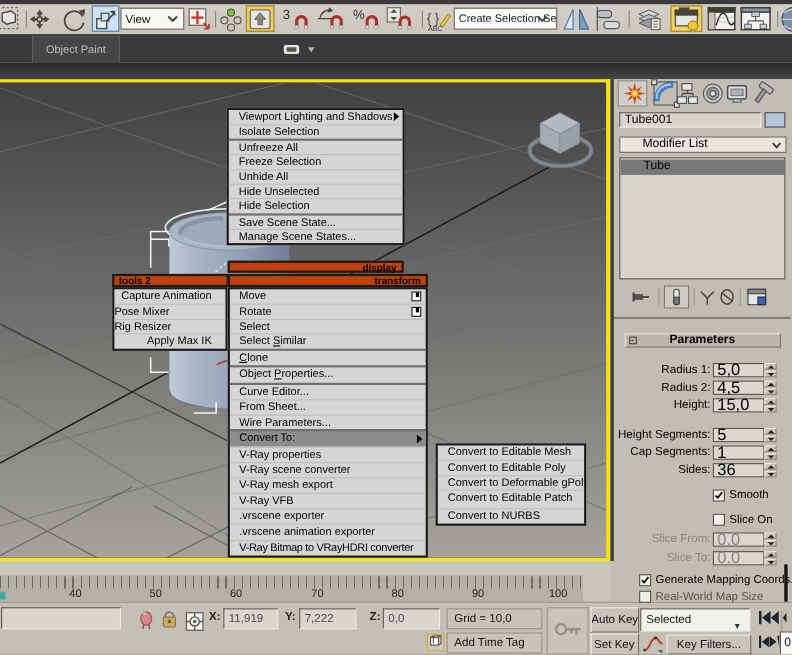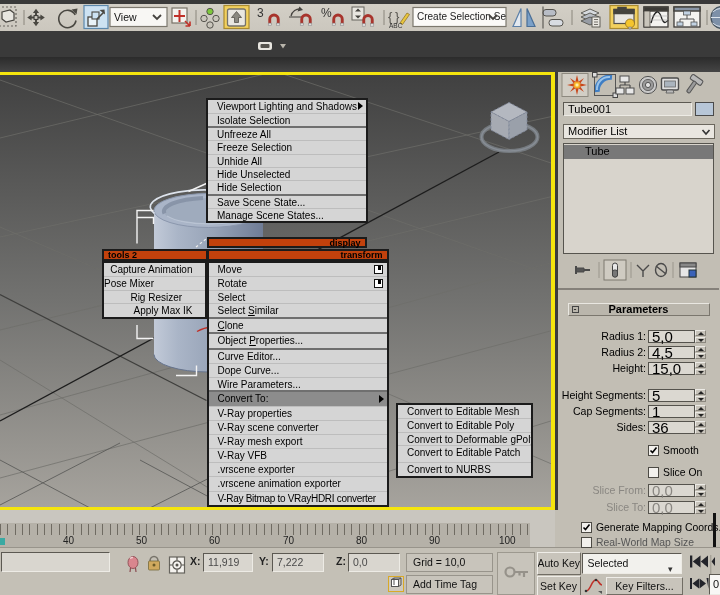--- a/index.html
+++ b/index.html
@@ -195,20 +195,21 @@
 </g>
 <path d="M707,6 L707,21" stroke="#8a867c" stroke-width="1"></path>
 
 <g transform="translate(722,13.5)">
 <circle r="11" fill="#7d90a8" stroke="#45535f" stroke-width="1.2"></circle>
 <path d="M-11,0 L11,0 M0,-11 L0,11 M-9.5,-5.5 A14,14 0 0 1 9.5,-5.5 M-9.5,5.5 A14,14 0 0 0 9.5,5.5" stroke="#dce4ec" stroke-width="1" fill="none"></path>
 </g>
 </g>
 </svg></div>
 <div class="abs" id="tabrow"></div>
+<div class="abs" id="optab">Object Paint</div>
 <div class="abs" id="opbtn"><svg width="39" height="13" viewBox="0 0 39 13">
         <rect x="5" y="3" width="14" height="8" rx="2" fill="#e8e6e0"></rect>
         <rect x="7.5" y="5" width="9" height="4" rx="1" fill="#55534d"></rect>
         <path d="M27,5 L33,5 L30,9.5 Z" fill="#b9b5ab"></path>
       </svg></div>
 <div class="abs" id="belt"></div>
 <div class="abs" style="left:555px;top:72px;width:3px;height:438px;background:#3c3c3c;z-index:5"></div>
     <div class="abs" id="vp"><svg width="551" height="432" viewBox="0 75 551 432">
 <defs>
 <linearGradient id="vbg" x1="0" y1="0" x2="0" y2="1">
@@ -259,33 +260,33 @@
 <div class="it gs" style="height:14.3px;line-height:13.3px">Save Scene State...</div>
 <div class="it" style="height:13.3px;line-height:13.3px">Manage Scene States...</div>
 </div>
 <div class="abs qlabel" style="left:206.5px;top:237px;width:160px;height:11px;text-align:right;padding-right:4px">display</div>
 <div class="abs qlabel" style="left:102px;top:248.5px;width:105.5px;height:12px;padding-left:4px">tools 2</div>
 <div class="abs qlabel" style="left:206.5px;top:248.5px;width:182px;height:12px;text-align:right;padding-right:4px">transform</div>
 
 <div class="abs menu" style="left:102px;top:260.5px;width:104.5px">
 <div class="it" style="height:13.5px;line-height:13.5px;text-align:right;padding:0 12px 0 0">Capture Animation</div>
 <div class="it" style="height:13.5px;line-height:13.5px;text-align:left;padding:0 12px 0 0">Pose Mixer</div>
-<div class="it" style="height:13.5px;line-height:13.5px;text-align:center;padding:0 12px 0 16px">Rig Resizer</div>
+<div class="it" style="height:13.5px;line-height:13.5px;text-align:left;padding:0 12px 0 0">Rig Resizer</div>
 <div class="it" style="height:13.5px;line-height:13.5px;text-align:right;padding:0 12px 0 0">Apply Max IK</div>
 </div>
 
 <div class="abs menu" style="left:206.5px;top:260.5px;width:182px">
 <div class="it" style="height:13.5px;line-height:13.5px">Move<span class="sbox"></span></div>
 <div class="it" style="height:13.5px;line-height:13.5px">Rotate<span class="sbox"></span></div>
 <div class="it" style="height:13.5px;line-height:13.5px">Select</div>
 <div class="it" style="height:13.5px;line-height:13.5px">Select <u>S</u>imilar</div>
 <div class="it gs" style="height:15.5px;line-height:13.5px"><u>C</u>lone</div>
 <div class="it gs" style="height:15.5px;line-height:13.5px">Object <u>P</u>roperties...</div>
 <div class="it gs" style="height:15.5px;line-height:13.5px">Curve Editor...</div>
-<div class="it" style="height:13.5px;line-height:13.5px">Dope Curve...</div>
+<div class="it" style="height:13.5px;line-height:13.5px">From Sheet...</div>
 <div class="it" style="height:13.5px;line-height:13.5px">Wire Parameters...</div>
 <div class="it gs" style="height:15.5px;line-height:13.5px;background:#8c8c8c">Convert To:<span class="arr"></span></div>
 <div class="it" style="height:14.2px;line-height:14.2px">V-Ray properties</div>
 <div class="it" style="height:14.2px;line-height:14.2px">V-Ray scene converter</div>
 <div class="it" style="height:14.2px;line-height:14.2px">V-Ray mesh export</div>
 <div class="it" style="height:14.2px;line-height:14.2px">V-Ray VFB</div>
 <div class="it" style="height:14.2px;line-height:14.2px">.vrscene exporter</div>
 <div class="it" style="height:14.2px;line-height:14.2px">.vrscene animation exporter</div>
 <div class="it" style="height:14.2px;line-height:14.2px;letter-spacing:-0.3px">V-Ray Bitmap to VRayHDRI converter</div>
 </div>
@@ -413,21 +414,21 @@
 </g>
 <g transform="translate(138,13) rotate(35)">
 <rect x="-6.5" y="-9" width="13" height="5.5" rx="1.5" fill="#b9b9b9" stroke="#555"></rect>
 <rect x="-1.8" y="-4" width="3.6" height="13" rx="1.2" fill="#9a9a9a" stroke="#555"></rect>
 </g>
 </svg>
 
 <div class="abs sunk" style="left:8px;top:29.5px;width:129px;height:14.5px;font-size:11px;line-height:12.5px;padding-left:4px;color:#000">Tube001</div>
 <div class="abs" style="left:140px;top:29.5px;width:19px;height:14.5px;background:#b7c6d7;border:1px solid #4a4a4a"></div>
 
-<div class="abs" style="left:8px;top:51.5px;width:152px;height:15px;background:#e9e6e0;border:1px solid #6b675e;font-size:11px;line-height:13px;padding-left:4px;color:#000">Modifier List
+<div class="abs" style="left:8px;top:51.5px;width:152px;height:15px;background:#e9e6e0;border:1px solid #6b675e;font-size:11px;line-height:13px;padding-left:20px;color:#000">Modifier List
 <svg width="10" height="9" viewBox="0 0 10 9" style="position:absolute;right:3px;top:3px">
           <path d="M1.5,2 L5,6 L8.5,2" fill="none" stroke="#333" stroke-width="1.6"></path>
         </svg></div>
 
 <div class="abs" style="left:8px;top:71px;width:151px;height:110.5px;background:#d8d4cc;border:1.5px solid #56544e">
 <div style="position:absolute;left:0;top:1px;width:100%;height:13.5px;background:#787878;font-size:11px;line-height:13.5px;padding-left:21px;color:#000">Tube</div>
 </div>
 
 <svg width="165" height="26" viewBox="0 0 165 26" style="position:absolute;left:0;top:185px">
 <g stroke="#4a4a4a" fill="#6e6e6e">

